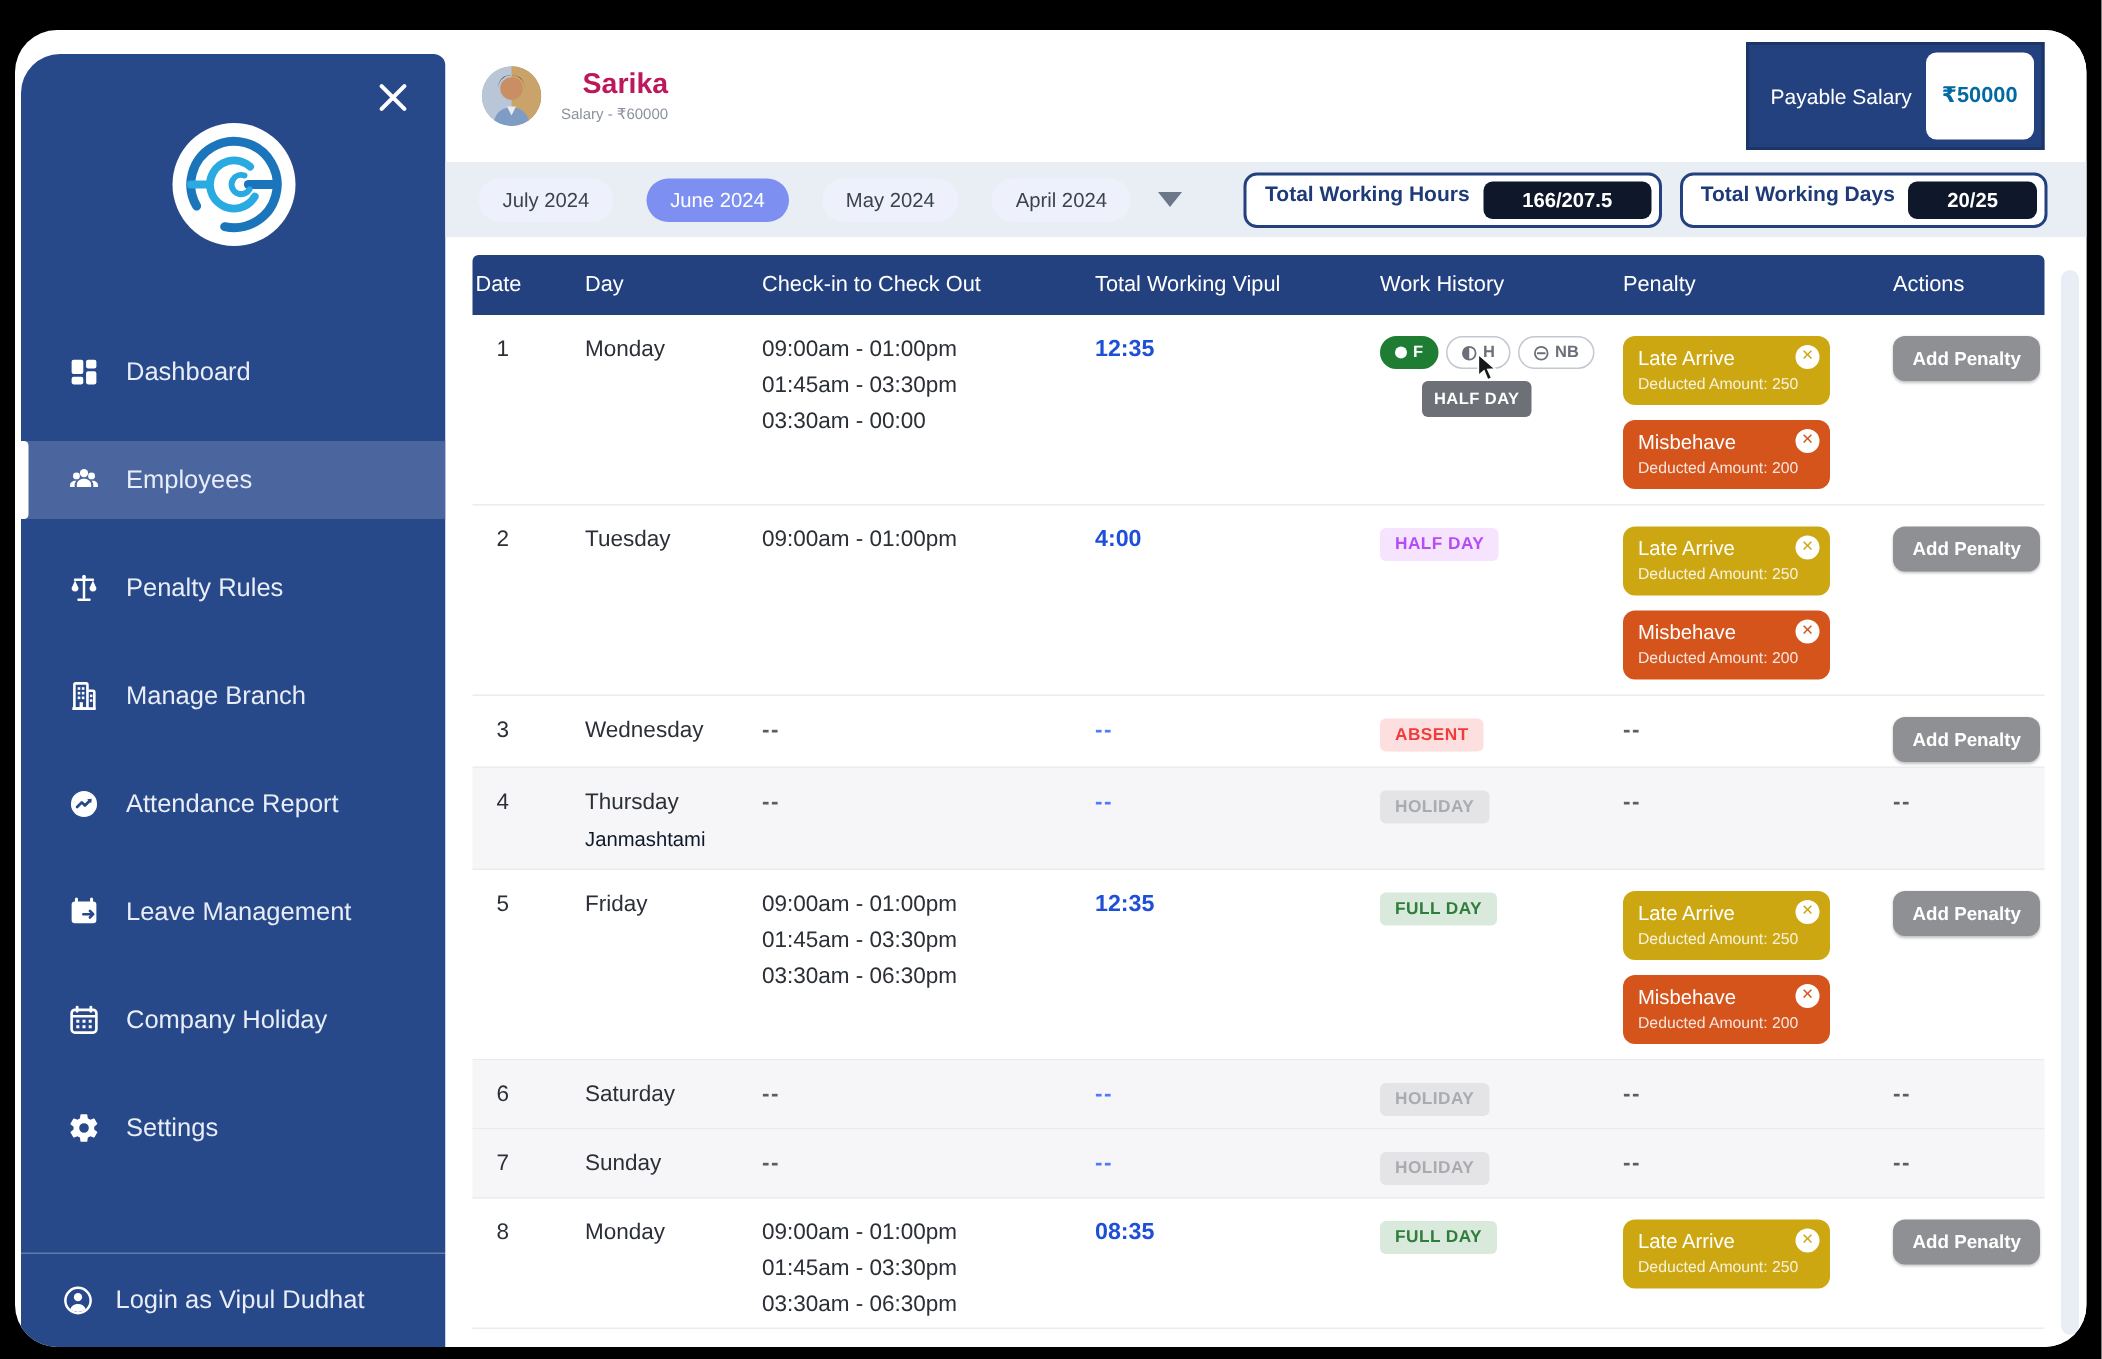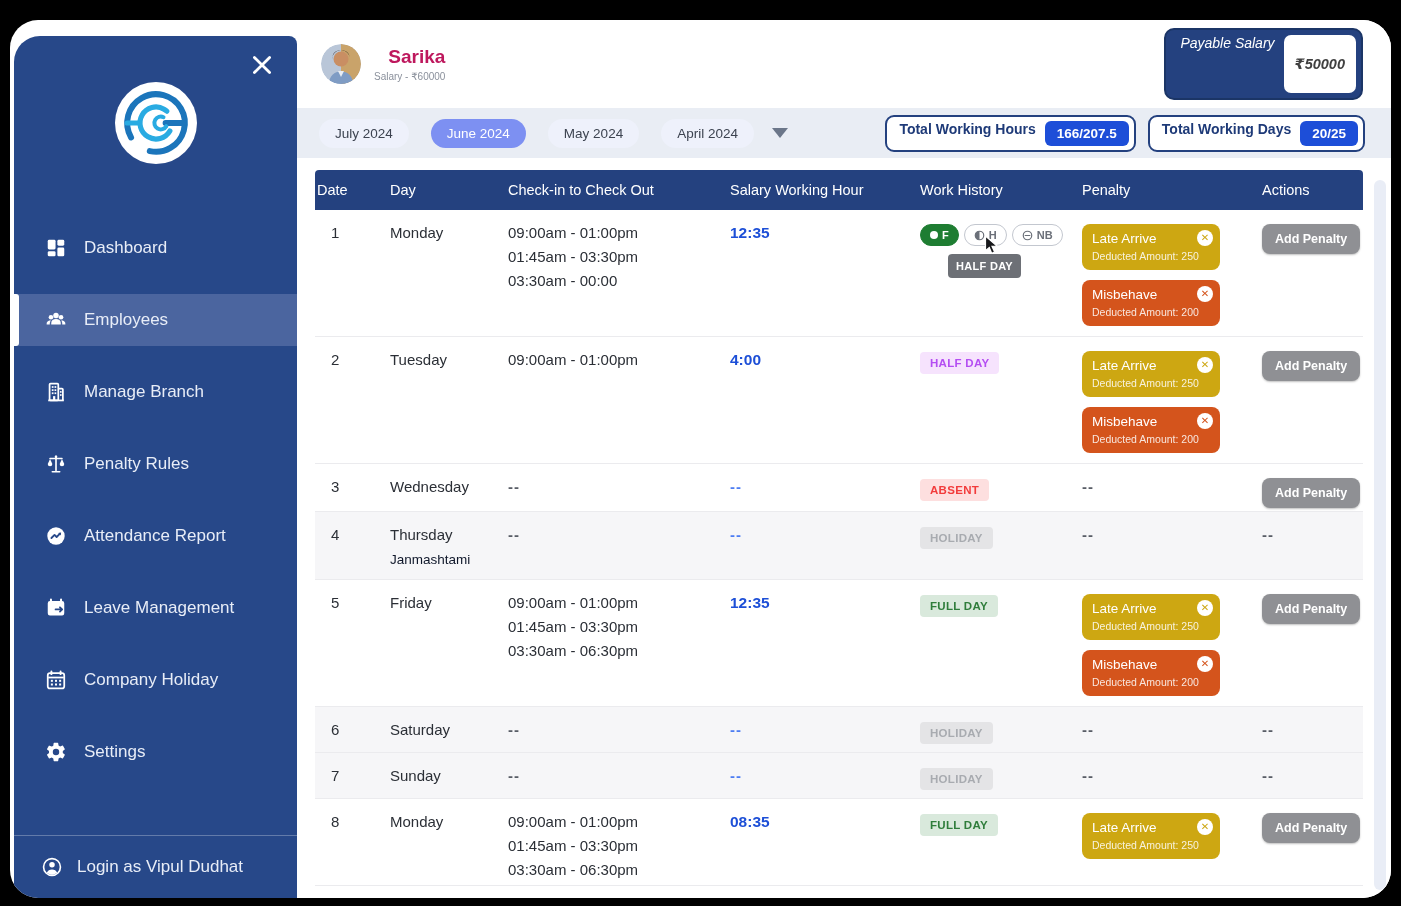--- a/index.html
+++ b/index.html
@@ -23,38 +23,38 @@
   .nav-ic svg{width:22px;height:22px;}
   .sidebar-footer{position:absolute;left:0;right:0;bottom:0;height:62px;
             border-top:1px solid rgba(255,255,255,.28);display:flex;align-items:center;gap:13px;
             padding-left:26px;font-size:17px;cursor:pointer;}
   
   .content{position:absolute;left:287px;top:0;right:0;bottom:0;background:#fff;}
   .topbar{height:88px;display:flex;align-items:center;padding:0 28px 0 24px;}
   .avatar{width:40px;height:40px;border-radius:50%;overflow:hidden;margin-right:13px;flex:0 0 40px;}
   .emp-name{font-size:19px;font-weight:bold;color:#be185d;text-align:right;}
   .emp-salary{font-size:10px;color:#8b919c;margin-top:3px;}
-  .payable{margin-left:auto;background:#24417f;border-radius:10px;display:flex;
-           gap:9px;padding:5px 5px 5px 14px;border:2px solid #1b3566;font-style:italic;}
+  .payable{margin-left:auto;background:#24417f;border-radius:0;display:flex;align-items:center;
+           gap:9px;padding:5px 5px 5px 14px;border:2px solid #1b3566;}
   .payable-label{color:#fff;font-size:14px;font-weight:500;}
   .payable-value{background:#fff;border-radius:7px;padding:21px 11px;font-size:14.5px;
-           font-weight:bold;color:#404040;}
+           font-weight:bold;color:#0369a1;}
   .filterband{height:50px;background:#e9edf4;display:flex;align-items:center;
            padding:0 26px 0 22px;gap:10px;}
   .month-tab{height:29px;padding:0 16px;border-radius:15px;background:#eef1fb;color:#3c4350;
            font-size:13.5px;display:flex;align-items:center;cursor:pointer;white-space:nowrap;}
   .month-tab.active{background:#7d90f2;color:#fff;}
   .chevron{margin-left:8px;width:0;height:0;border-left:8px solid transparent;
            border-right:8px solid transparent;border-top:10px solid #6b7689;cursor:pointer;}
   .totals{margin-left:auto;display:flex;gap:12px;}
   .total-pill{background:#fff;border:2px solid #24417f;border-radius:9px;display:flex;
            gap:9px;padding:4px 5px 4px 12px;}
   .total-label{color:#1e3a78;font-size:14px;font-weight:bold;white-space:nowrap;}
-  .total-value{background:#1d4ed8;color:#fff;font-size:13.5px;font-weight:bold;border-radius:6px;
-           padding:5px 12px;white-space:nowrap;}
+  .total-value{background:#0f172a;color:#fff;font-size:13.5px;font-weight:bold;border-radius:6px;
+           padding:5px 26px;white-space:nowrap;}
   
   .table{margin:12px 28px 0 18px;}
   .t-head,.t-row{display:grid;grid-template-columns:75px 118px 222px 190px 162px 180px 1fr;}
   .t-head{background:#24417f;color:#fff;height:40px;align-items:center;
           border-radius:4px 4px 0 0;font-size:14.5px;font-weight:500;}
   .h-cell:first-child{padding-left:2px;}
   .t-row{border-bottom:1px solid #ebebee;position:relative;box-sizing:border-box;}
   .t-row.stripe{background:#f6f6f8;}
   .cell{padding-top:14px;font-size:15px;color:#2b2f36;box-sizing:border-box;}
   .c-date{padding-left:16px;}
@@ -138,51 +138,51 @@
               <path d="M12 11c3 0 5.2 1.8 5.2 4.3V17H6.8v-1.7C6.8 12.8 9 11 12 11z"></path>
               <path d="M4.8 12.6c-1.9.5-3 1.8-3 3.4v1h3.4v-1.3c0-1.2.5-2.3 1.3-3.1z"></path>
               <path d="M19.2 12.6c1.9.5 3 1.8 3 3.4v1h-3.4v-1.3c0-1.2-.5-2.3-1.3-3.1z"></path>
             </svg>
           </span>
           <span>Employees</span>
         </div>
         <div class="nav-item">
           <span class="nav-ic">
             <svg viewBox="0 0 24 24">
+              <path d="M12 3.5v15.5M5.5 6h13" stroke="#fff" stroke-width="1.8" fill="none" stroke-linecap="round"></path>
+              <circle cx="12" cy="4" r="1.4" fill="#fff"></circle>
+              <path d="M5.5 6.5 3 12h5z" fill="#fff"></path>
+              <path d="M3 12a2.5 2.5 0 0 0 5 0z" fill="#fff"></path>
+              <path d="M18.5 6.5 16 12h5z" fill="#fff"></path>
+              <path d="M16 12a2.5 2.5 0 0 0 5 0z" fill="#fff"></path>
+              <path d="M8 20.5h8" stroke="#fff" stroke-width="1.8" stroke-linecap="round"></path>
+            </svg>
+          </span>
+          <span>Penalty Rules</span>
+        </div>
+        <div class="nav-item">
+          <span class="nav-ic">
+            <svg viewBox="0 0 24 24">
               <rect x="5" y="2.8" width="9.5" height="18.4" rx="1" fill="none" stroke="#fff" stroke-width="1.9"></rect>
               <path d="M14.5 8.2h4a1 1 0 0 1 1 1v12" fill="none" stroke="#fff" stroke-width="1.9"></path>
               <g fill="#fff">
                 <rect x="7.4" y="5.6" width="1.9" height="1.9"></rect>
                 <rect x="10.4" y="5.6" width="1.9" height="1.9"></rect>
                 <rect x="7.4" y="9" width="1.9" height="1.9"></rect>
                 <rect x="10.4" y="9" width="1.9" height="1.9"></rect>
                 <rect x="7.4" y="12.4" width="1.9" height="1.9"></rect>
                 <rect x="10.4" y="12.4" width="1.9" height="1.9"></rect>
                 <rect x="16.3" y="11" width="1.8" height="1.8"></rect>
                 <rect x="16.3" y="14.4" width="1.8" height="1.8"></rect>
                 <rect x="8.8" y="16.5" width="2.4" height="4.7"></rect>
               </g>
               <path d="M3.5 21.2h17" stroke="#fff" stroke-width="1.9"></path>
             </svg>
           </span>
           <span>Manage Branch</span>
-        </div>
-        <div class="nav-item">
-          <span class="nav-ic">
-            <svg viewBox="0 0 24 24">
-              <path d="M12 3.5v15.5M5.5 6h13" stroke="#fff" stroke-width="1.8" fill="none" stroke-linecap="round"></path>
-              <circle cx="12" cy="4" r="1.4" fill="#fff"></circle>
-              <path d="M5.5 6.5 3 12h5z" fill="#fff"></path>
-              <path d="M3 12a2.5 2.5 0 0 0 5 0z" fill="#fff"></path>
-              <path d="M18.5 6.5 16 12h5z" fill="#fff"></path>
-              <path d="M16 12a2.5 2.5 0 0 0 5 0z" fill="#fff"></path>
-              <path d="M8 20.5h8" stroke="#fff" stroke-width="1.8" stroke-linecap="round"></path>
-            </svg>
-          </span>
-          <span>Penalty Rules</span>
         </div>
         <div class="nav-item">
           <span class="nav-ic">
             <svg viewBox="0 0 24 24">
               <rect x="2.5" y="2.5" width="19" height="19" rx="9.5" fill="#fff"></rect>
               <path d="M7 14.2l3.4-3.4 2.3 2.3 3.6-3.6" stroke="#274889" stroke-width="2" fill="none" stroke-linecap="round" stroke-linejoin="round"></path>
               <path d="M17.6 8.2l-3.3.4 2.9 2.9z" fill="#274889"></path>
             </svg>
           </span>
           <span>Attendance Report</span>
@@ -283,21 +283,21 @@
             <span class="total-value">20/25</span>
           </div>
         </div>
     </div>
 
     <div class="table">
       <div class="t-head" id="t-head">
           <div class="h-cell">Date</div>
           <div class="h-cell">Day</div>
           <div class="h-cell">Check-in to Check Out</div>
-          <div class="h-cell">Salary Working Hour</div>
+          <div class="h-cell">Total Working Vipul</div>
           <div class="h-cell">Work History</div>
           <div class="h-cell">Penalty</div>
           <div class="h-cell">Actions</div>
         </div>
       <div id="t-body">
           <div class="t-row" style="min-height: 116px;">
             <div class="cell c-date">1</div>
             <div class="cell">
               <div>Monday</div>
             </div>

